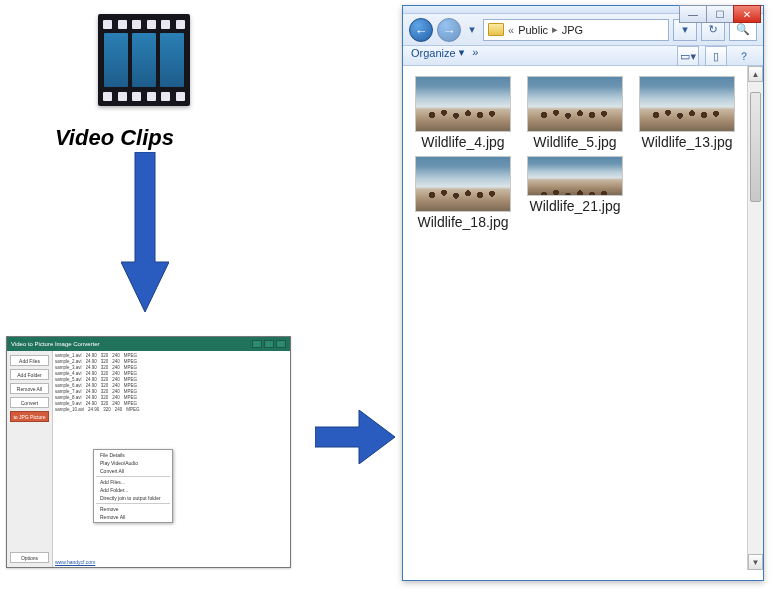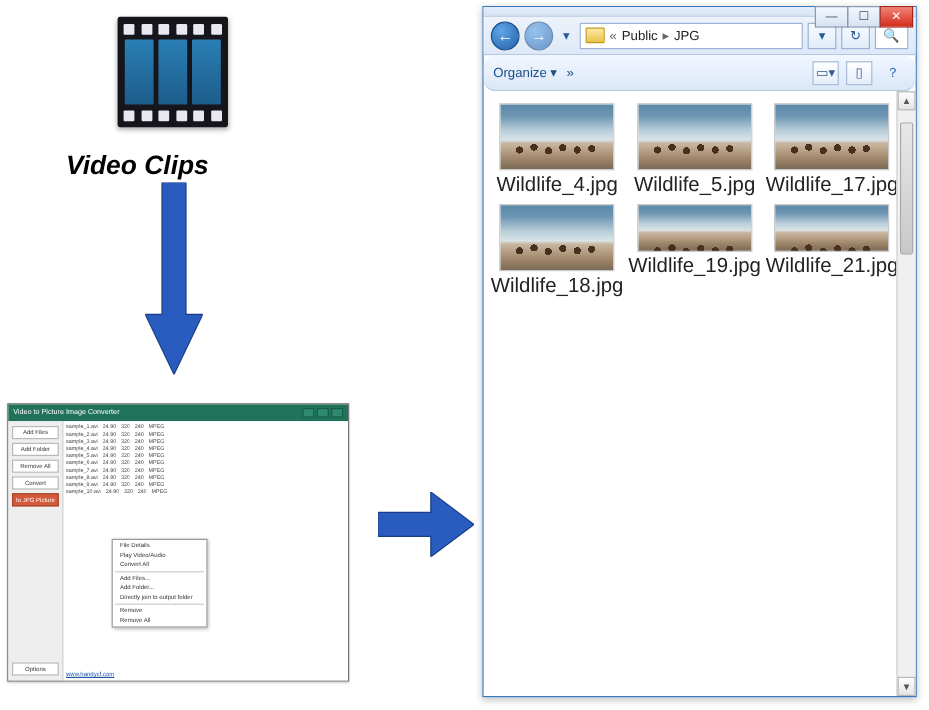--- a/index.html
+++ b/index.html
@@ -47,32 +47,32 @@
   .explorer .winbtn.close { background: linear-gradient(#f08376,#d42c1a); color: #fff; border-color: #a52618; }
   .explorer .nav { height: 32px; background: linear-gradient(#eef3fb,#dde8f7); display: flex; align-items: center; padding: 0 6px; gap: 4px; border-bottom: 1px solid #b5c9e4; }
   .explorer .navbtn { width: 24px; height: 24px; border-radius: 50%; background: radial-gradient(circle at 35% 30%,#5fa5e8,#2260a8); display: flex; align-items: center; justify-content: center; color: #fff; font-size: 13px; border: 1px solid #1c4d87; }
   .explorer .navbtn + .dd { width: 14px; height: 18px; display:flex; align-items:center; justify-content:center; color:#2b5a96; }
   .explorer .addrbar { flex: 1; height: 22px; background: #fff; border: 1px solid #9ab3d4; display: flex; align-items: center; padding: 0 4px; gap: 4px; }
   .explorer .addrbar .folder-ic { width: 16px; height: 13px; background: linear-gradient(#fde9a3,#e8c24a); border: 1px solid #c49a1e; border-radius: 1px; }
   .explorer .crumb { color: #222; }
   .explorer .crumb-sep { color: #666; }
   .explorer .smallbtn { width: 24px; height: 22px; border: 1px solid #9ab3d4; background: linear-gradient(#f7fbff,#e1ecf8); display: flex; align-items: center; justify-content: center; color: #2b5a96; }
   .explorer .search { width: 28px; height: 22px; border: 1px solid #9ab3d4; background: #fff; display: flex; align-items: center; justify-content: center; color: #2b5a96; }
-  .explorer .toolbar { height: 30px; background: linear-gradient(#f2f7ff,#dbe7f7); border-bottom: 1px solid #b5c9e4; display: flex; align-items: center; padding: 0 8px; gap: 8px; border-radius: 10px; }
+  .explorer .toolbar { height: 20px; background: linear-gradient(#f2f7ff,#dbe7f7); border-bottom: 1px solid #b5c9e4; display: flex; align-items: flex-start; padding: 0 8px; gap: 8px; }
   .explorer .toolbar .org { color: #1a4c8a; display: flex; align-items: center; gap: 3px; }
   .explorer .toolbar .rt { margin-left: auto; display: flex; gap: 6px; align-items: center; }
   .explorer .toolbar .tb-ic { width: 22px; height: 20px; border: 1px solid #a7bdda; background: linear-gradient(#fff,#e4edf9); display: flex; align-items: center; justify-content: center; color: #35598d; font-size: 11px; }
   .explorer .content-wrap { position: relative; height: calc(100% - 70px); display: flex; }
   .explorer .content { flex: 1; overflow: hidden; padding: 10px 6px; display: grid; grid-template-columns: repeat(3, 1fr); gap: 6px 4px; align-content: start; }
   .explorer .thumb-item { display: flex; flex-direction: column; align-items: center; gap: 3px; }
   .explorer .thumb { width: 96px; height: 56px; border: 1px solid #c8c8c8; background: linear-gradient(180deg,#5a88a8 0%,#6d96b3 18%,#b8cdd9 40%,#d9e4e8 55%,#c8b7a2 60%,#b59f84 72%,#9c8367 85%,#7a6a57 100%); position: relative; overflow: hidden; }
   
   .explorer .thumb::before { content: ""; position: absolute; left: 8px; top: 32px; width: 80px; height: 12px; background: radial-gradient(circle at 10% 50%,#4a2f1e 3px,transparent 3px), radial-gradient(circle at 25% 30%,#4a2f1e 3px,transparent 3px), radial-gradient(circle at 40% 55%,#4a2f1e 3px,transparent 3px), radial-gradient(circle at 55% 35%,#4a2f1e 3px,transparent 3px), radial-gradient(circle at 70% 50%,#4a2f1e 3px,transparent 3px), radial-gradient(circle at 85% 40%,#4a2f1e 3px,transparent 3px); }
   .explorer .thumb.partial { height: 40px; }
-  .explorer .fname { font-size: 17px; color: #222; text-align: center; line-height: 1.1; }
+  .explorer .fname { font-size: 14px; color: #222; text-align: center; line-height: 1.1; }
   .explorer .scrollbar { width: 16px; background: #f0f0f0; border-left: 1px solid #d0d0d0; position: relative; }
   .explorer .scrollbar .sbtn { height: 16px; background: linear-gradient(#fdfdfd,#e4e4e4); border: 1px solid #b8b8b8; display: flex; align-items: center; justify-content: center; font-size: 8px; color: #555; }
   .explorer .scrollbar .strack { position: absolute; top: 16px; bottom: 16px; left: 0; right: 0; }
   .explorer .scrollbar .sthumb { position: absolute; left: 2px; right: 2px; top: 10px; height: 110px; background: linear-gradient(#e8e8e8,#c8c8c8); border: 1px solid #a8a8a8; border-radius: 2px; }
   .explorer .scrollbar .sdown { position: absolute; bottom: 0; left: 0; right: 0; }
 </style>
 </head>
 <body>
 
 <div class="film-icon">
@@ -259,29 +259,25 @@
         <div class="thumb-item">
           <div class="thumb"></div>
           <div class="fname">Wildlife_4.jpg</div>
         </div>
         <div class="thumb-item">
           <div class="thumb"></div>
           <div class="fname">Wildlife_5.jpg</div>
         </div>
         <div class="thumb-item">
           <div class="thumb"></div>
-          <div class="fname">Wildlife_17.jpg</div>
+          <div class="fname">Wildlife_13.jpg</div>
         </div>
         <div class="thumb-item">
           <div class="thumb"></div>
           <div class="fname">Wildlife_18.jpg</div>
-        </div>
-        <div class="thumb-item">
-          <div class="thumb partial"></div>
-          <div class="fname">Wildlife_19.jpg</div>
         </div>
         <div class="thumb-item">
           <div class="thumb partial"></div>
           <div class="fname">Wildlife_21.jpg</div>
         </div>
       </div>
     <div class="scrollbar">
       <div class="sbtn">▲</div>
       <div class="strack">
           <div class="sthumb"></div>

